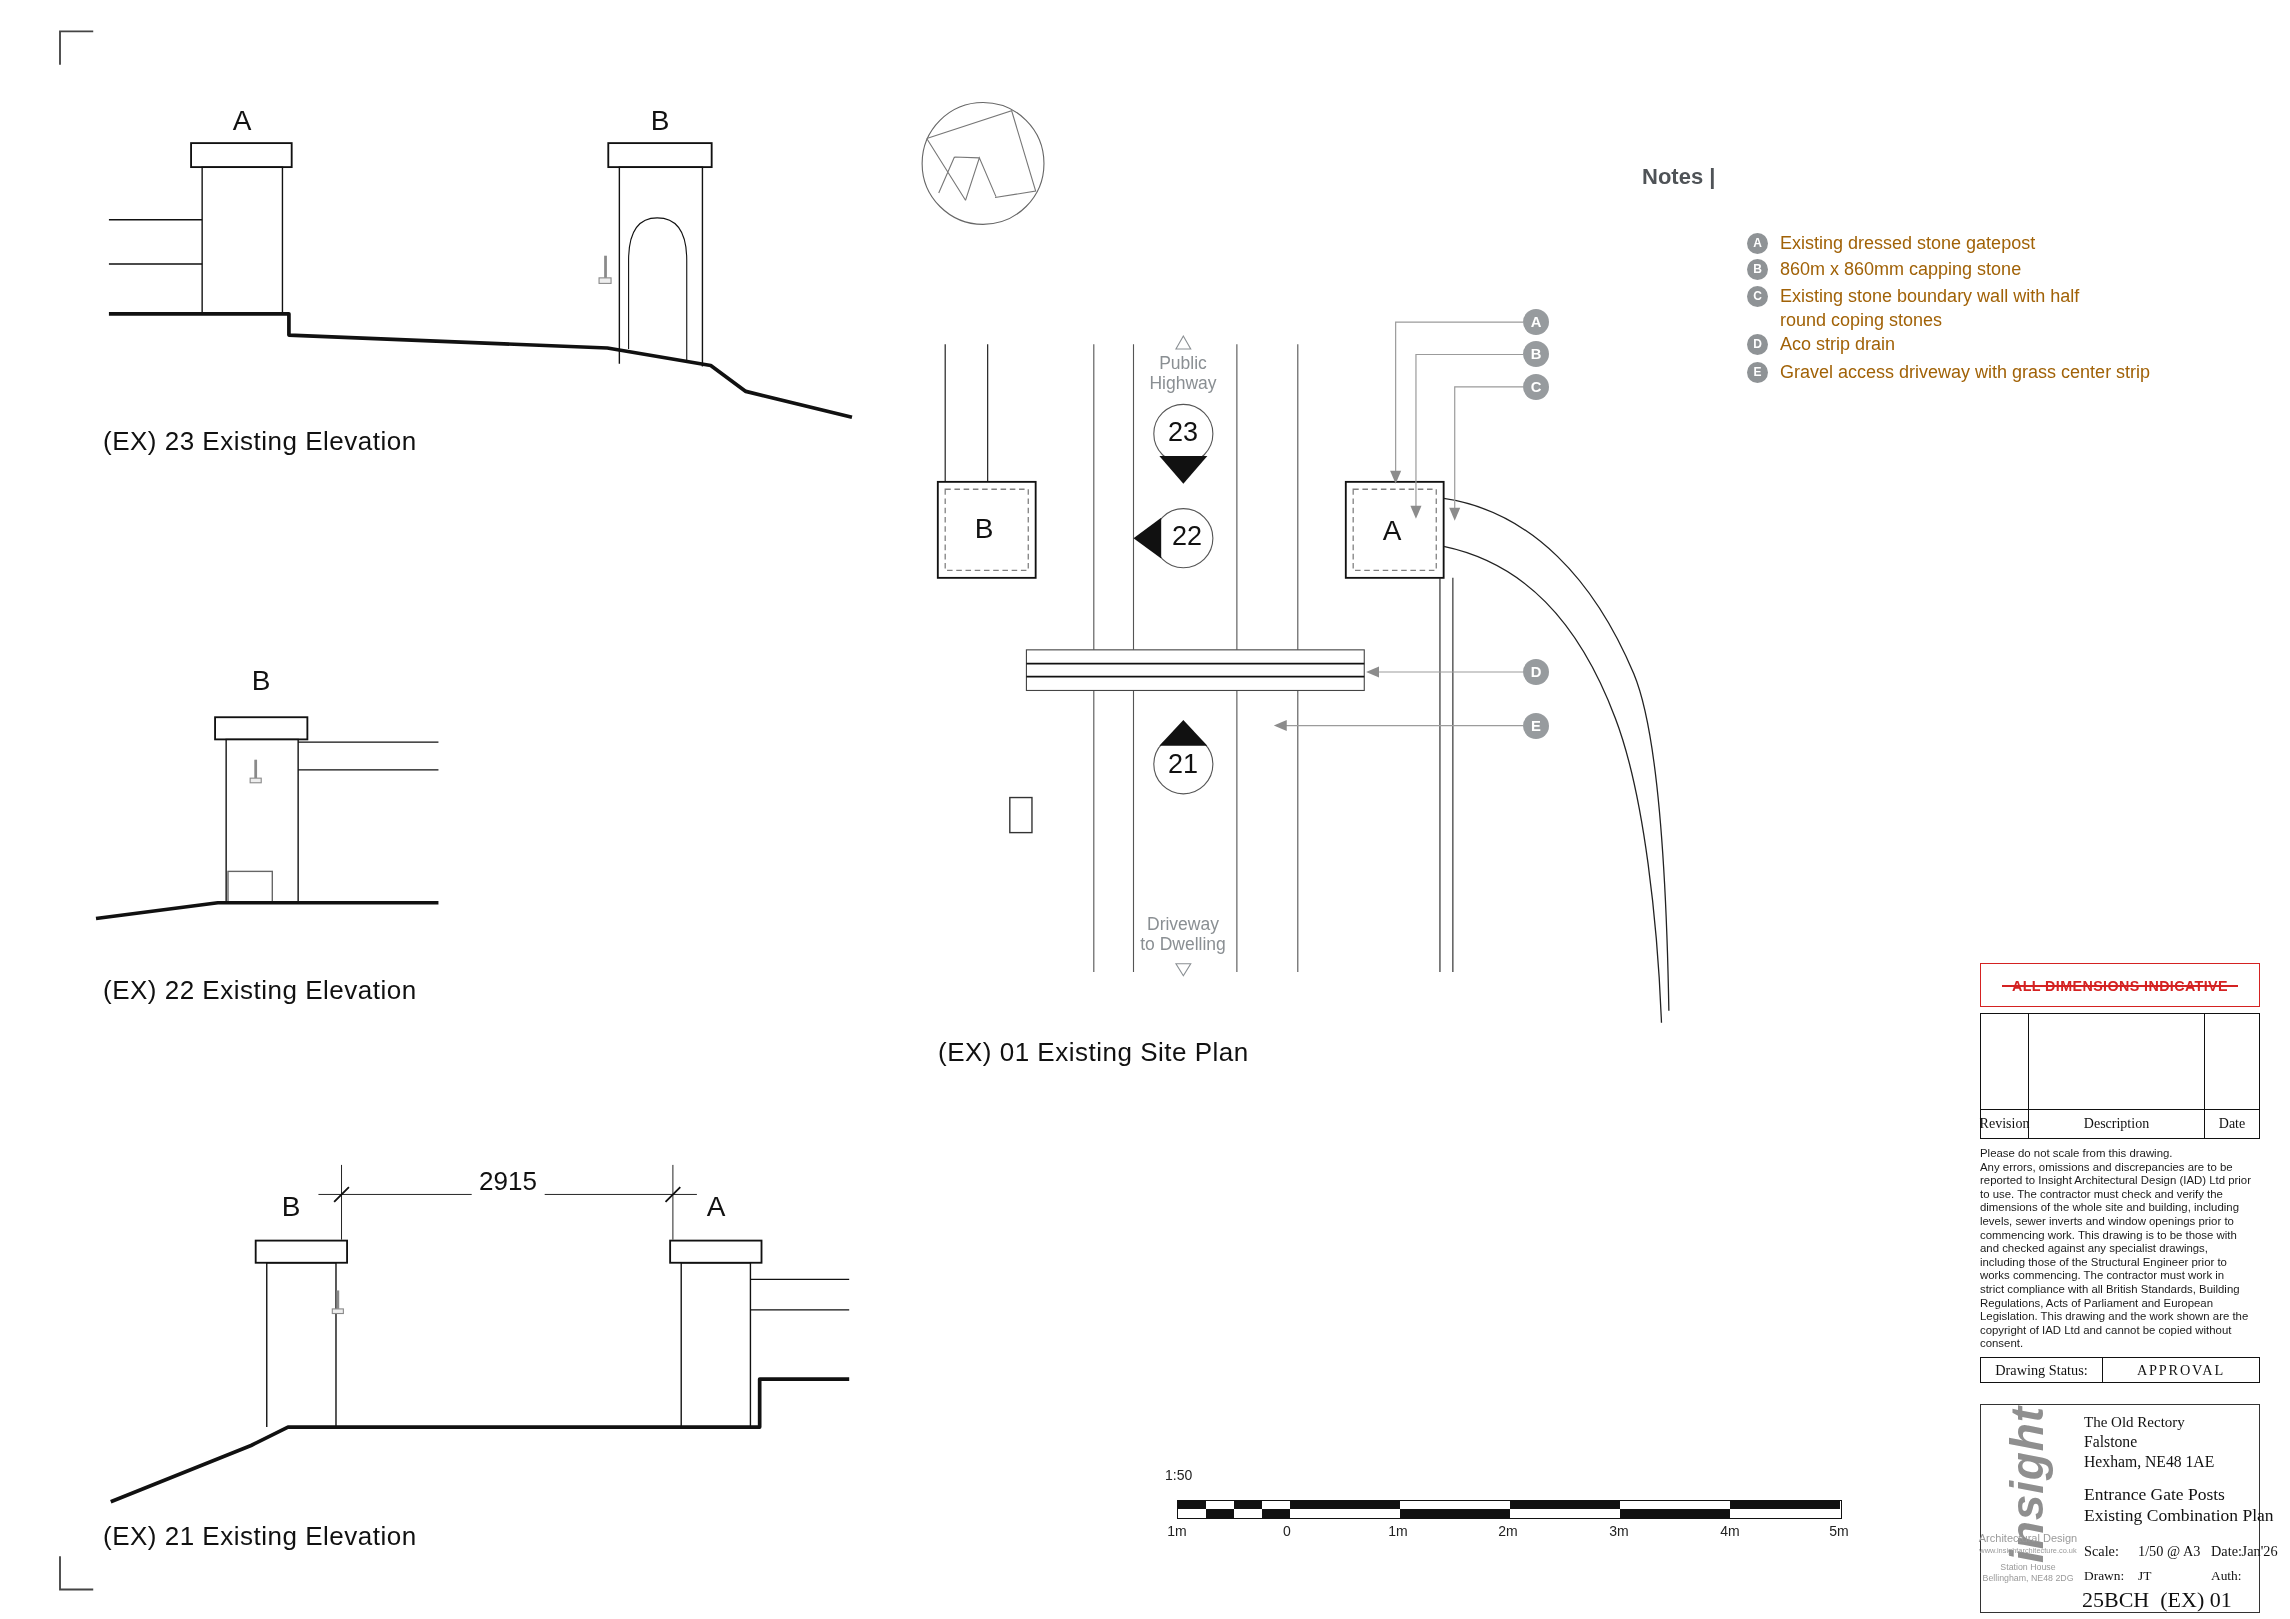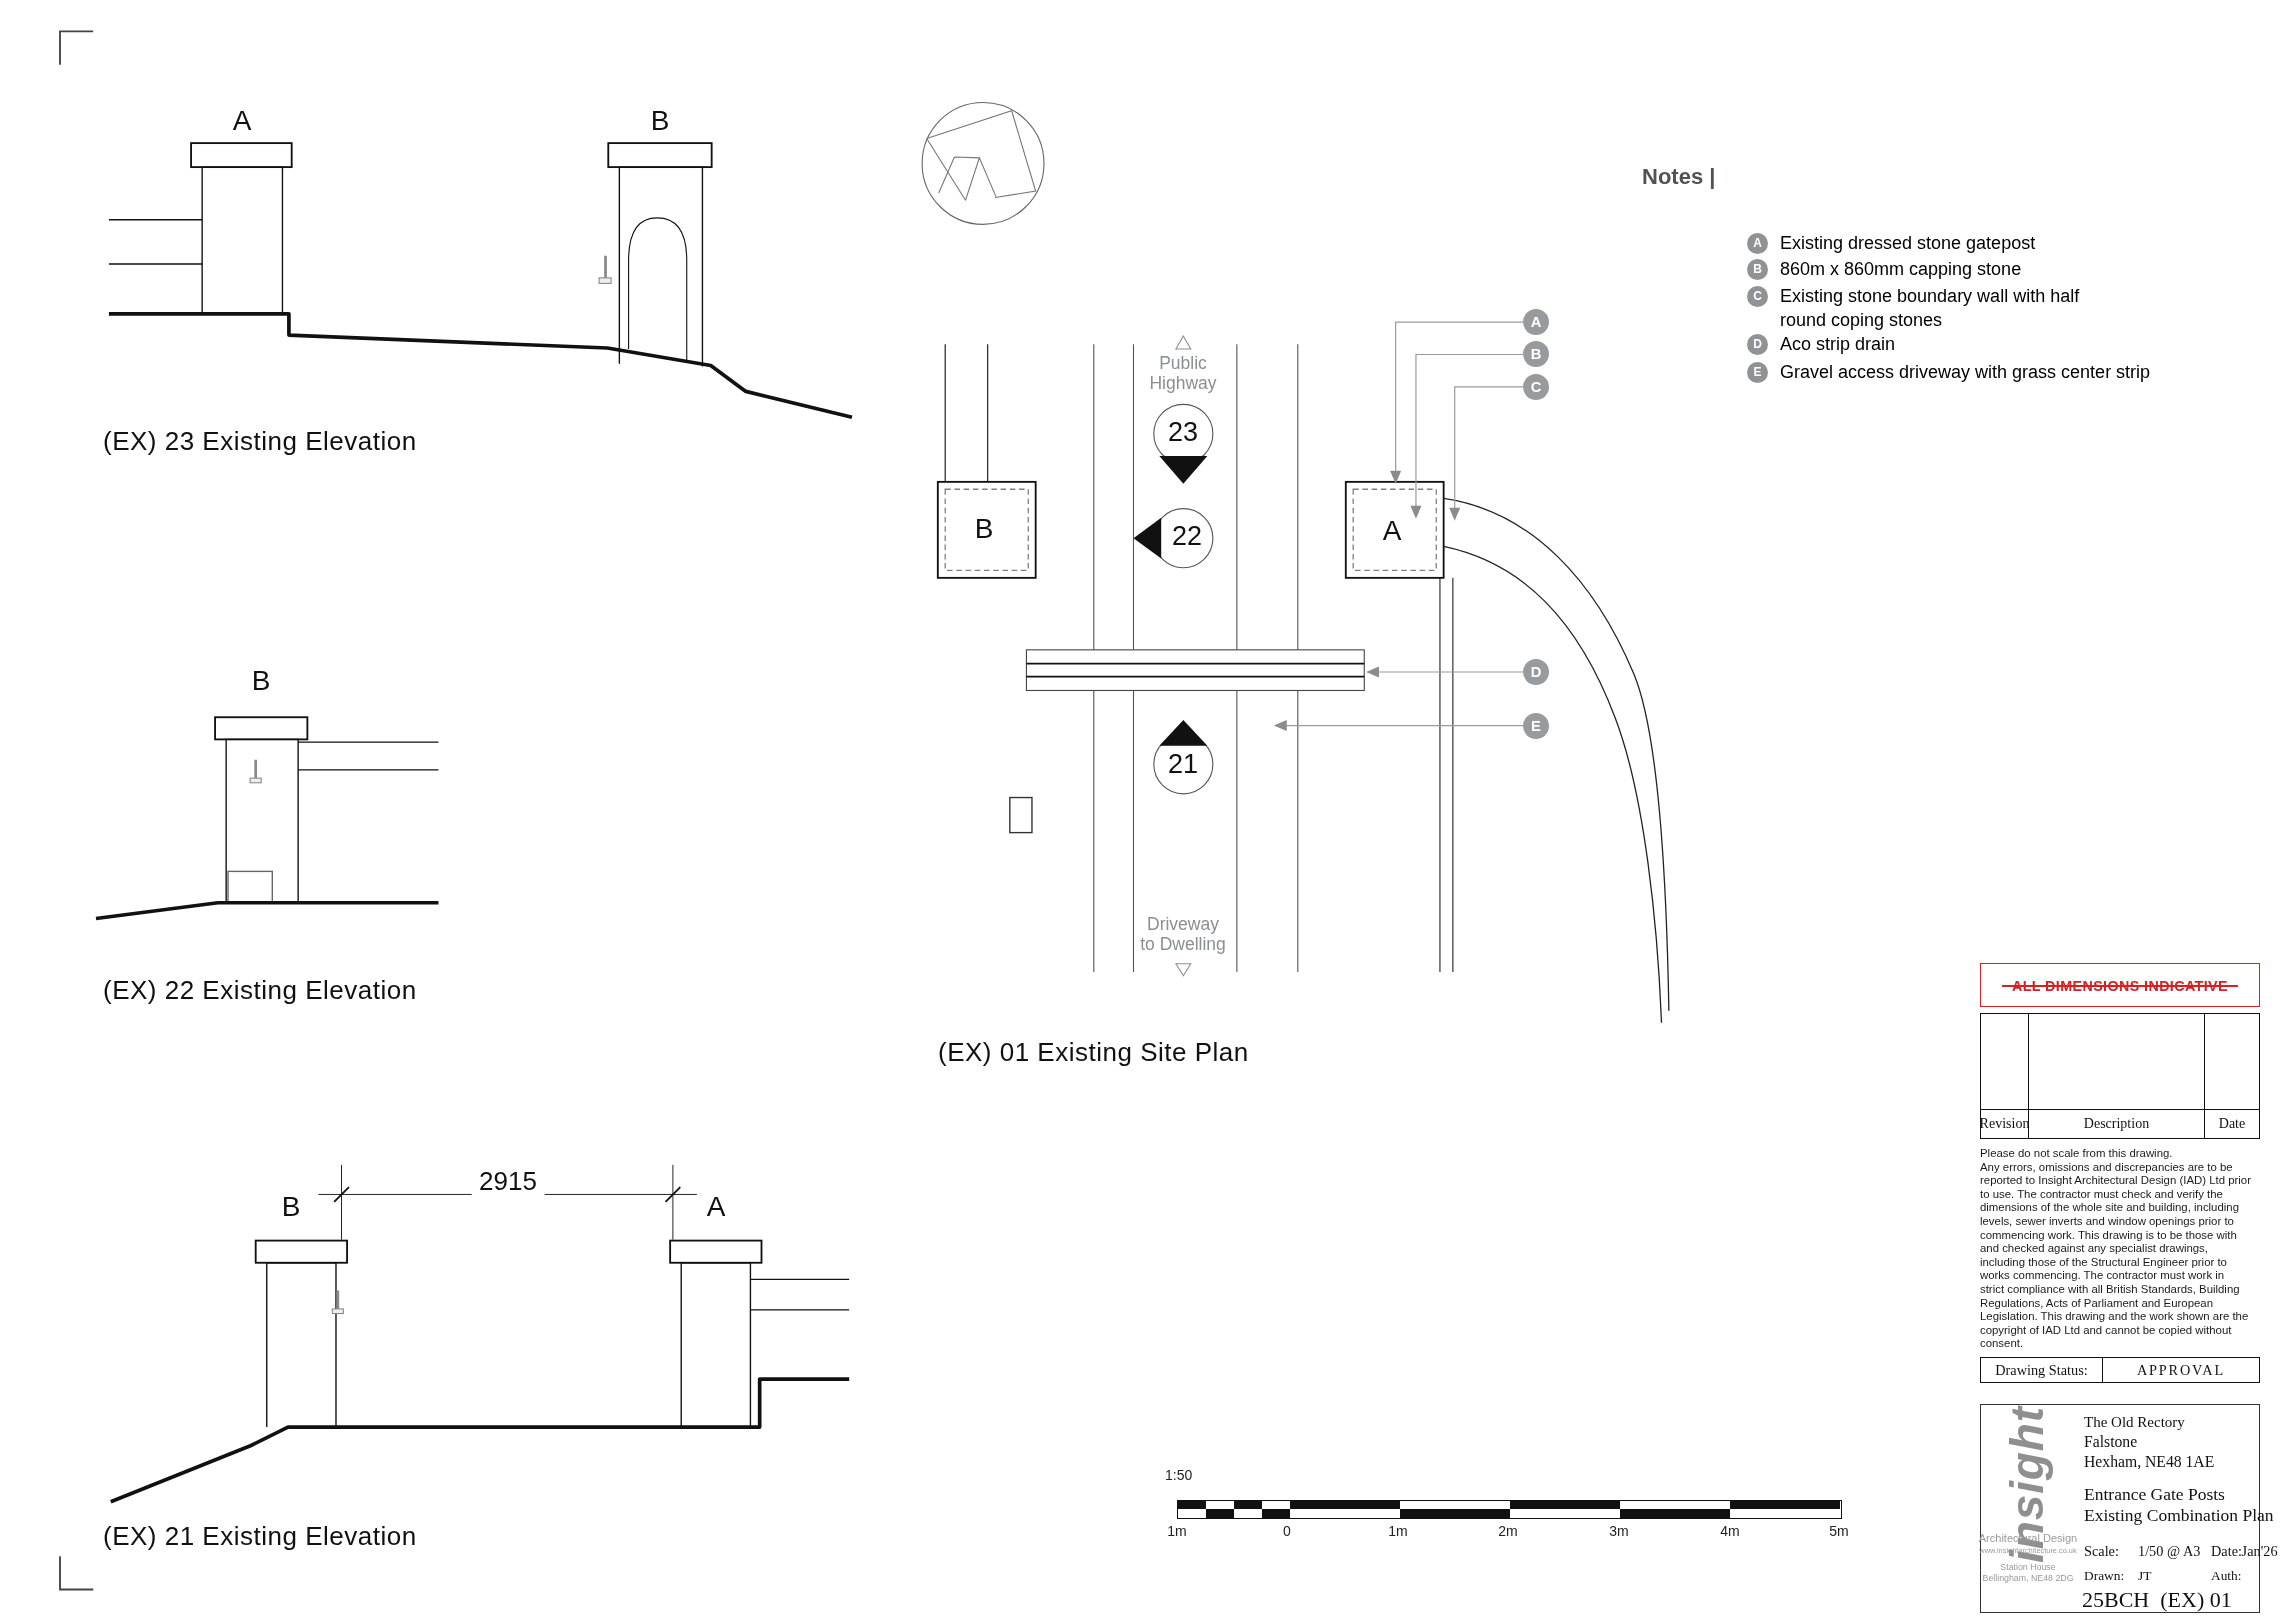--- a/index.html
+++ b/index.html
@@ -18,21 +18,21 @@
 
   
   .callout{width:26px;height:26px;border-radius:50%;background:#979b9e;color:#fff;
            font-size:14.8px;font-weight:bold;display:flex;align-items:center;justify-content:center;}
 
   
   .notes-head{font-size:22px;font-weight:bold;color:#4f5357;}
   .note-row{position:absolute;display:flex;gap:12px;align-items:flex-start;}
   .note-badge{width:21px;height:21px;border-radius:50%;background:#8f9396;color:#fff;
               font-size:12px;font-weight:bold;display:flex;align-items:center;justify-content:center;flex:0 0 auto;margin-top:1.8px;}
-  .note-text{font-size:18px;color:#000000;line-height:24px;white-space:pre-line;}
+  .note-text{font-size:18px;color:#a16207;line-height:24px;white-space:pre-line;}
 
   
   .sb{position:absolute;left:1177px;top:1500px;width:663px;height:16.6px;border:0.9px solid #111;box-sizing:content-box;}
   .sb-row{display:flex;height:8.3px;}
   .sb-row div{height:8.3px;}
   .cb{background:#111;} .cw{background:#fff;}
   .sb-lab{position:absolute;top:1523px;font-size:14px;color:#222;transform:translateX(-50%);}
   .sb-ratio{position:absolute;left:1165px;top:1467px;font-size:14px;color:#222;}
 
   

